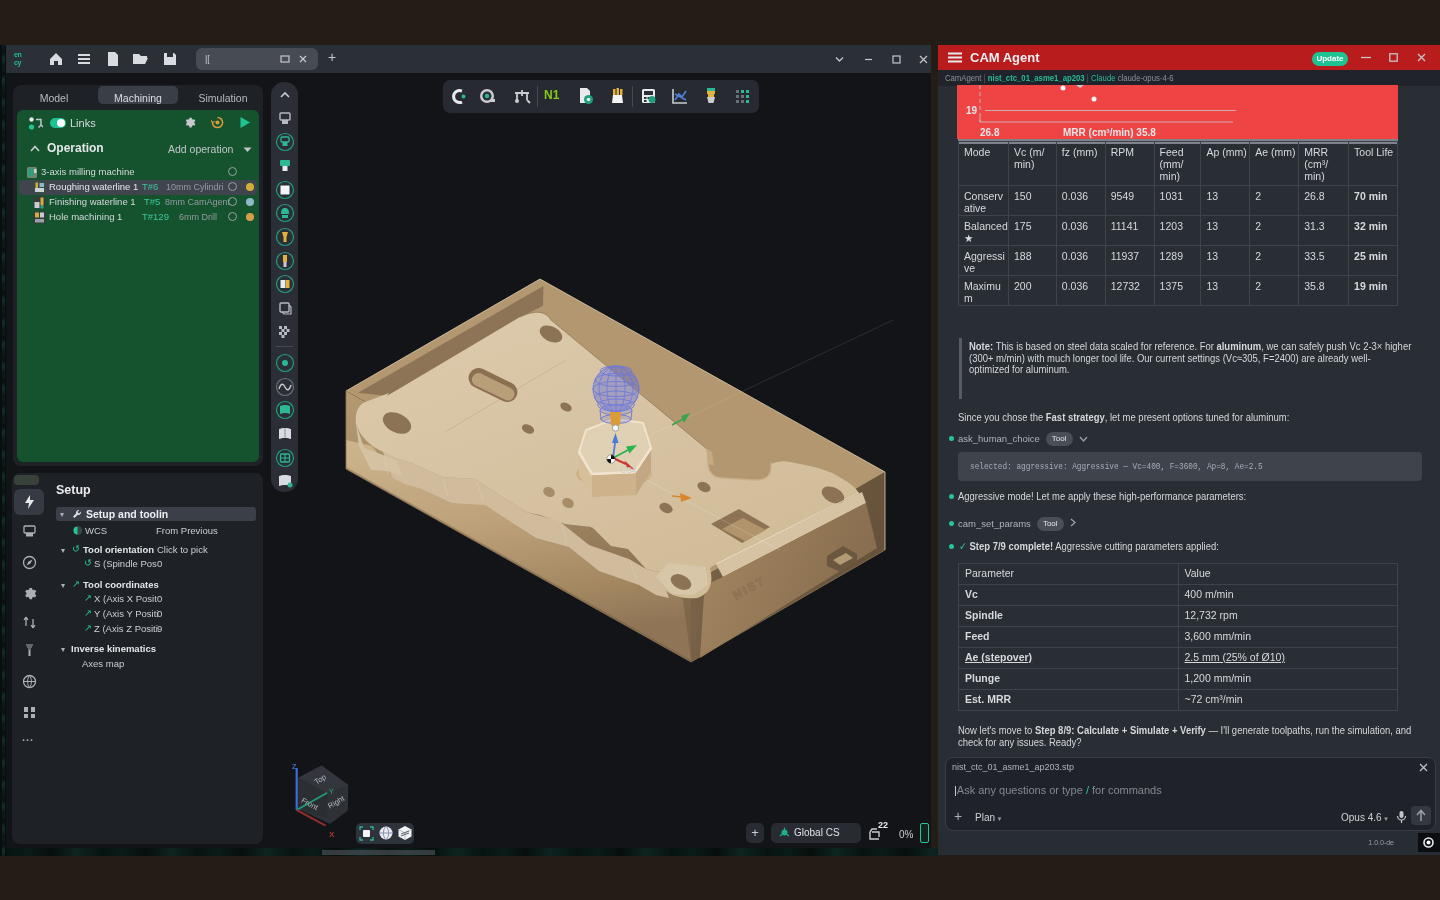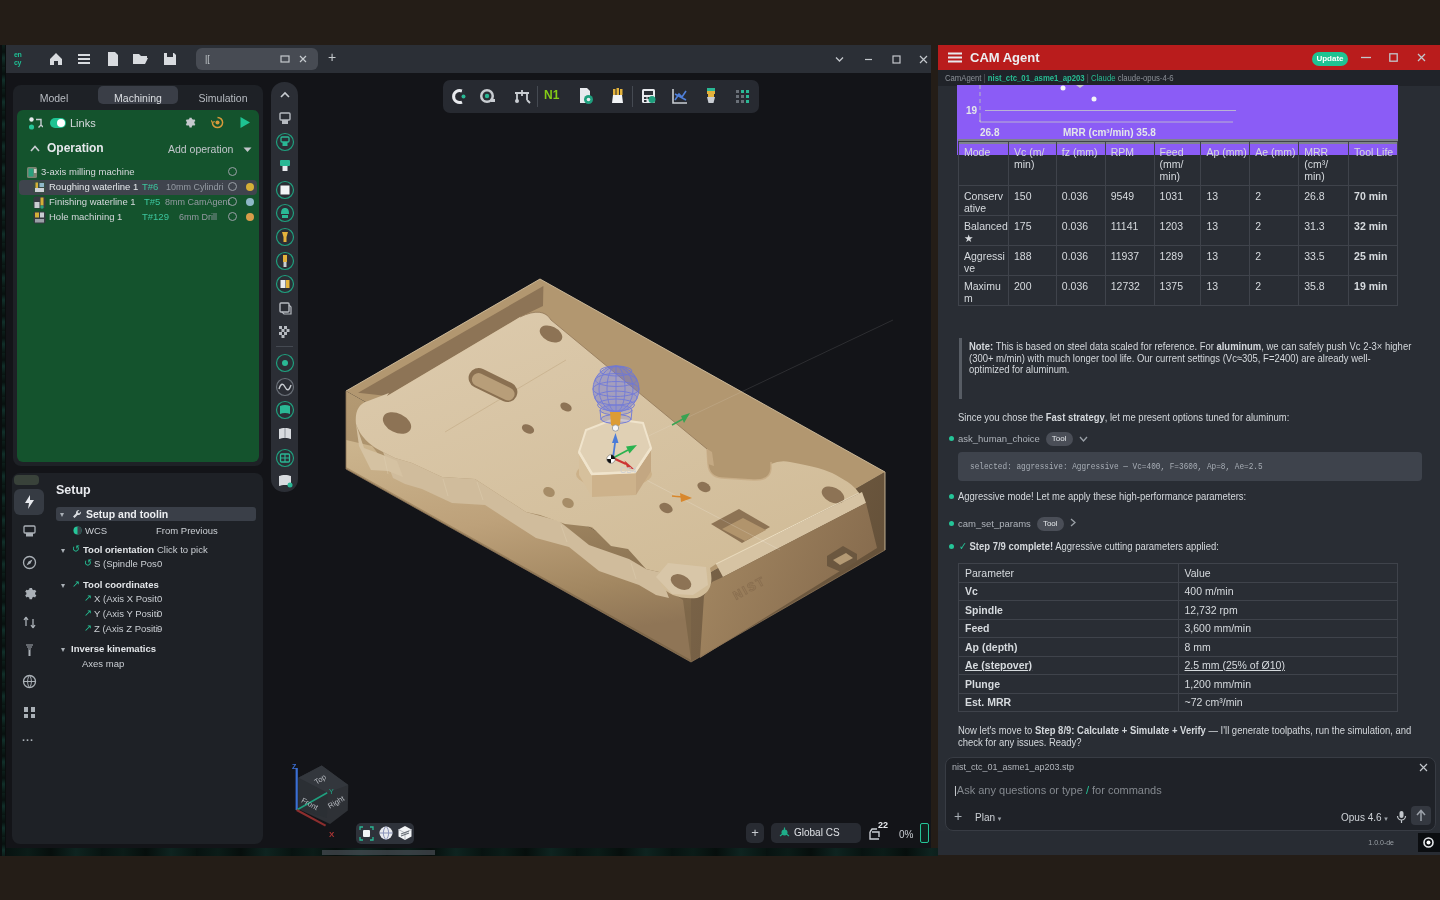--- a/index.html
+++ b/index.html
@@ -42,21 +42,21 @@
 .bbtn { position:absolute; top:778px; height:20px; background:#282b32; border-radius:5px; color:#c9cdd2; }
 
 
 #glitch { position:absolute; left:0px; top:803px; width:932px; height:8px; background:repeating-linear-gradient(90deg,#071210 0px,#0b1c18 22px,#060e0c 45px,#0e2420 70px,#081411 95px); }
 #glitch2 { position:absolute; left:316px; top:805px; width:113px; height:5px; background:#4e535a; opacity:.65; }
 
 
 #agent { position:absolute; left:938px; top:45px; width:502px; height:810px; background:#292d34; }
 #agbar { position:absolute; left:0; top:0; width:502px; height:25px; background:#b91c1c; }
 #agsub { position:absolute; left:0; top:25px; width:502px; height:16px; background:#202329; font-size:9px; line-height:16px; color:#8c9198; }
-#chartbox { position:absolute; left:19px; top:40px; width:441px; height:70px; background:#8b5cf6; }
+#chartbox { position:absolute; left:19px; top:40px; width:441px; height:54px; background:#ef4444; }
 #graybar { position:absolute; left:20px; top:94px; width:440px; height:4.5px; background:#7f838c; }
 
 table { border-collapse:collapse; font-size:10.5px; color:#d6dade; }
 td,th { border:1px solid #3f434b; font-weight:normal; text-align:left; vertical-align:top; padding:4px 0 0 5px; }
 #t1 { position:absolute; left:20px; top:96px; width:440px; height:165px; }
 #t2 { position:absolute; left:20px; top:518px; width:440px; height:148px; }
 #t2 td { padding:2.5px 0 0 6px; }
 
 .msg { position:absolute; left:20px; font-size:11px; color:#d4d8dc; line-height:11.5px; }
 .bullet { position:absolute; left:11px; width:5px; height:5px; border-radius:50%; background:#25c598; }
@@ -757,24 +757,20 @@
             <td>400 m/min</td>
           </tr>
     <tr style="height:18.5px;">
             <td style="font-weight:bold;">Spindle</td>
             <td>12,732 rpm</td>
           </tr>
     <tr style="height:18.5px;">
             <td style="font-weight:bold;">Feed</td>
             <td>3,600 mm/min</td>
           </tr>
-    <tr style="height:18.5px;">
-            <td style="font-weight:bold;">Ap (depth)</td>
-            <td>8 mm</td>
-          </tr>
     <tr style="height:18.5px;text-decoration:underline;">
             <td style="font-weight:bold;">Ae (stepover)</td>
             <td>2.5 mm (25% of Ø10)</td>
           </tr>
     <tr style="height:18.5px;">
             <td style="font-weight:bold;">Plunge</td>
             <td>1,200 mm/min</td>
           </tr>
     <tr style="height:18.5px;">
             <td style="font-weight:bold;">Est. MRR</td>

